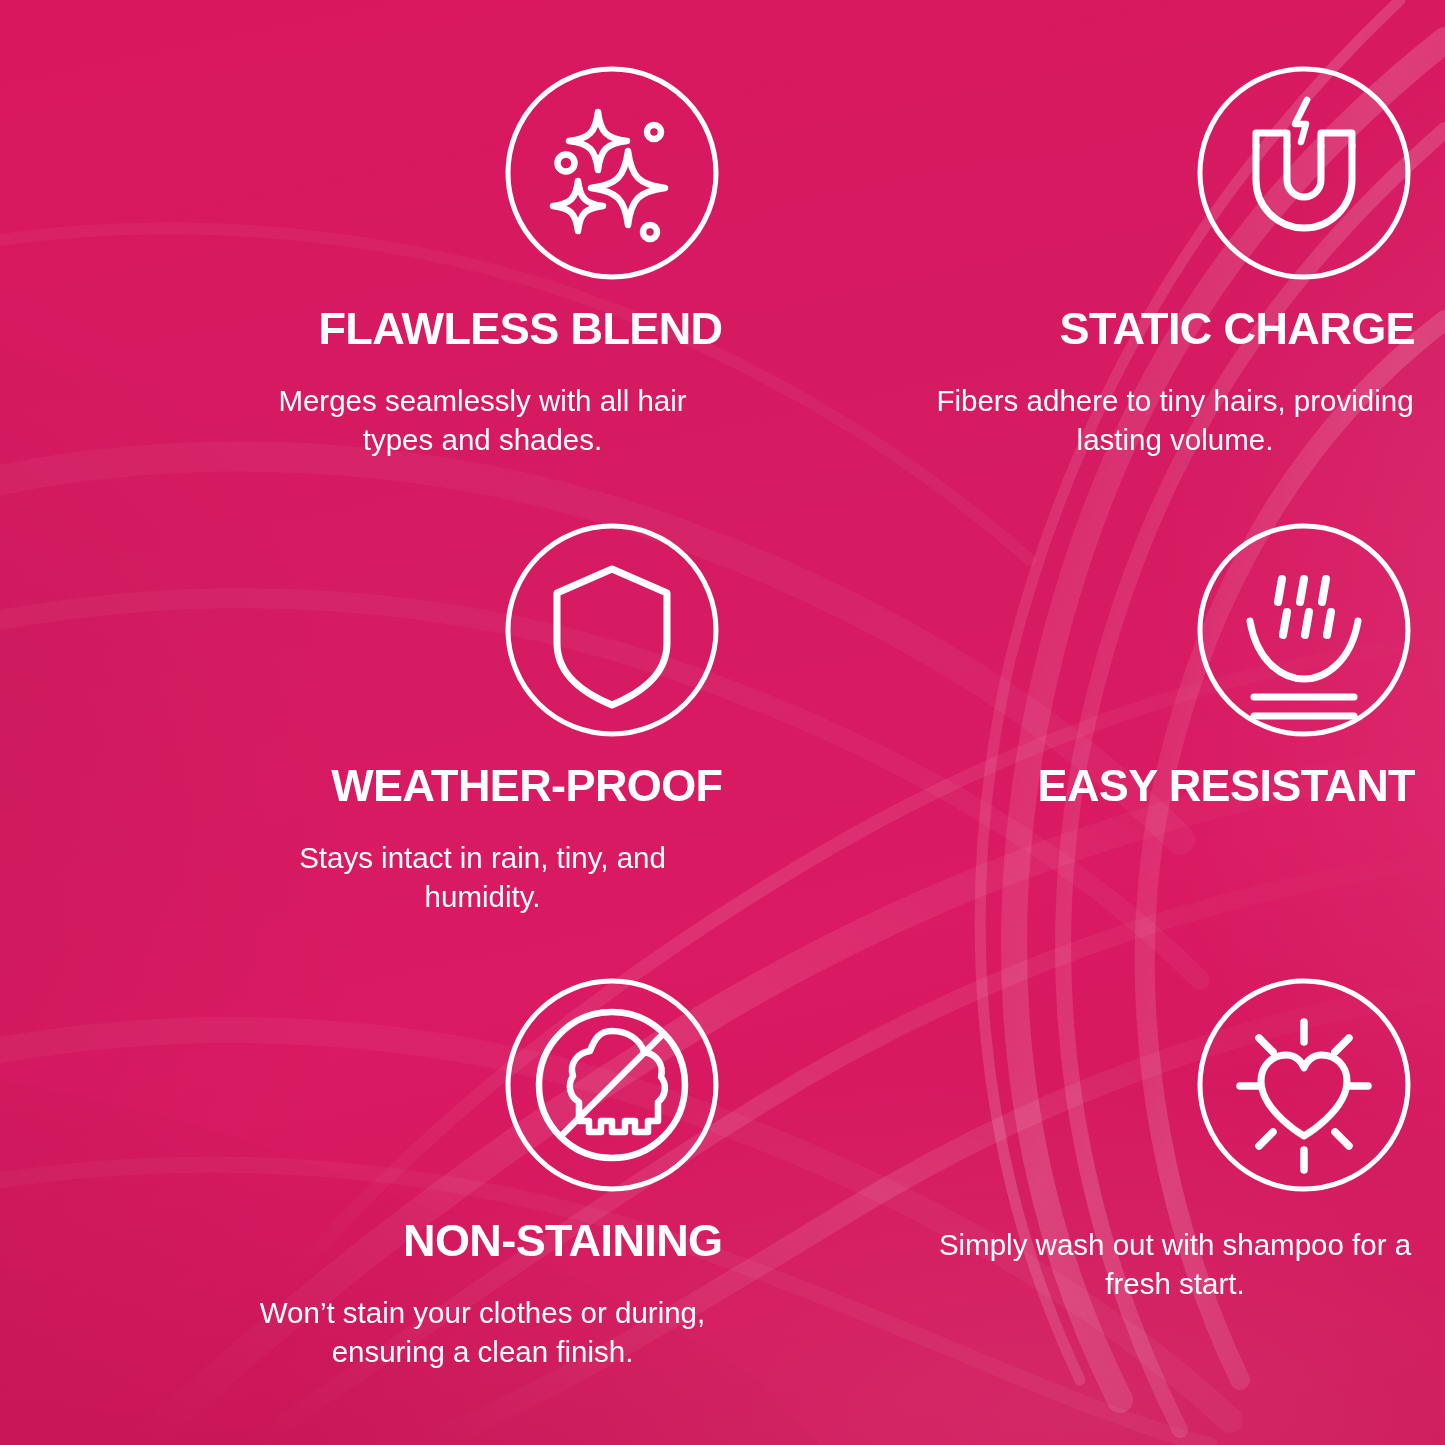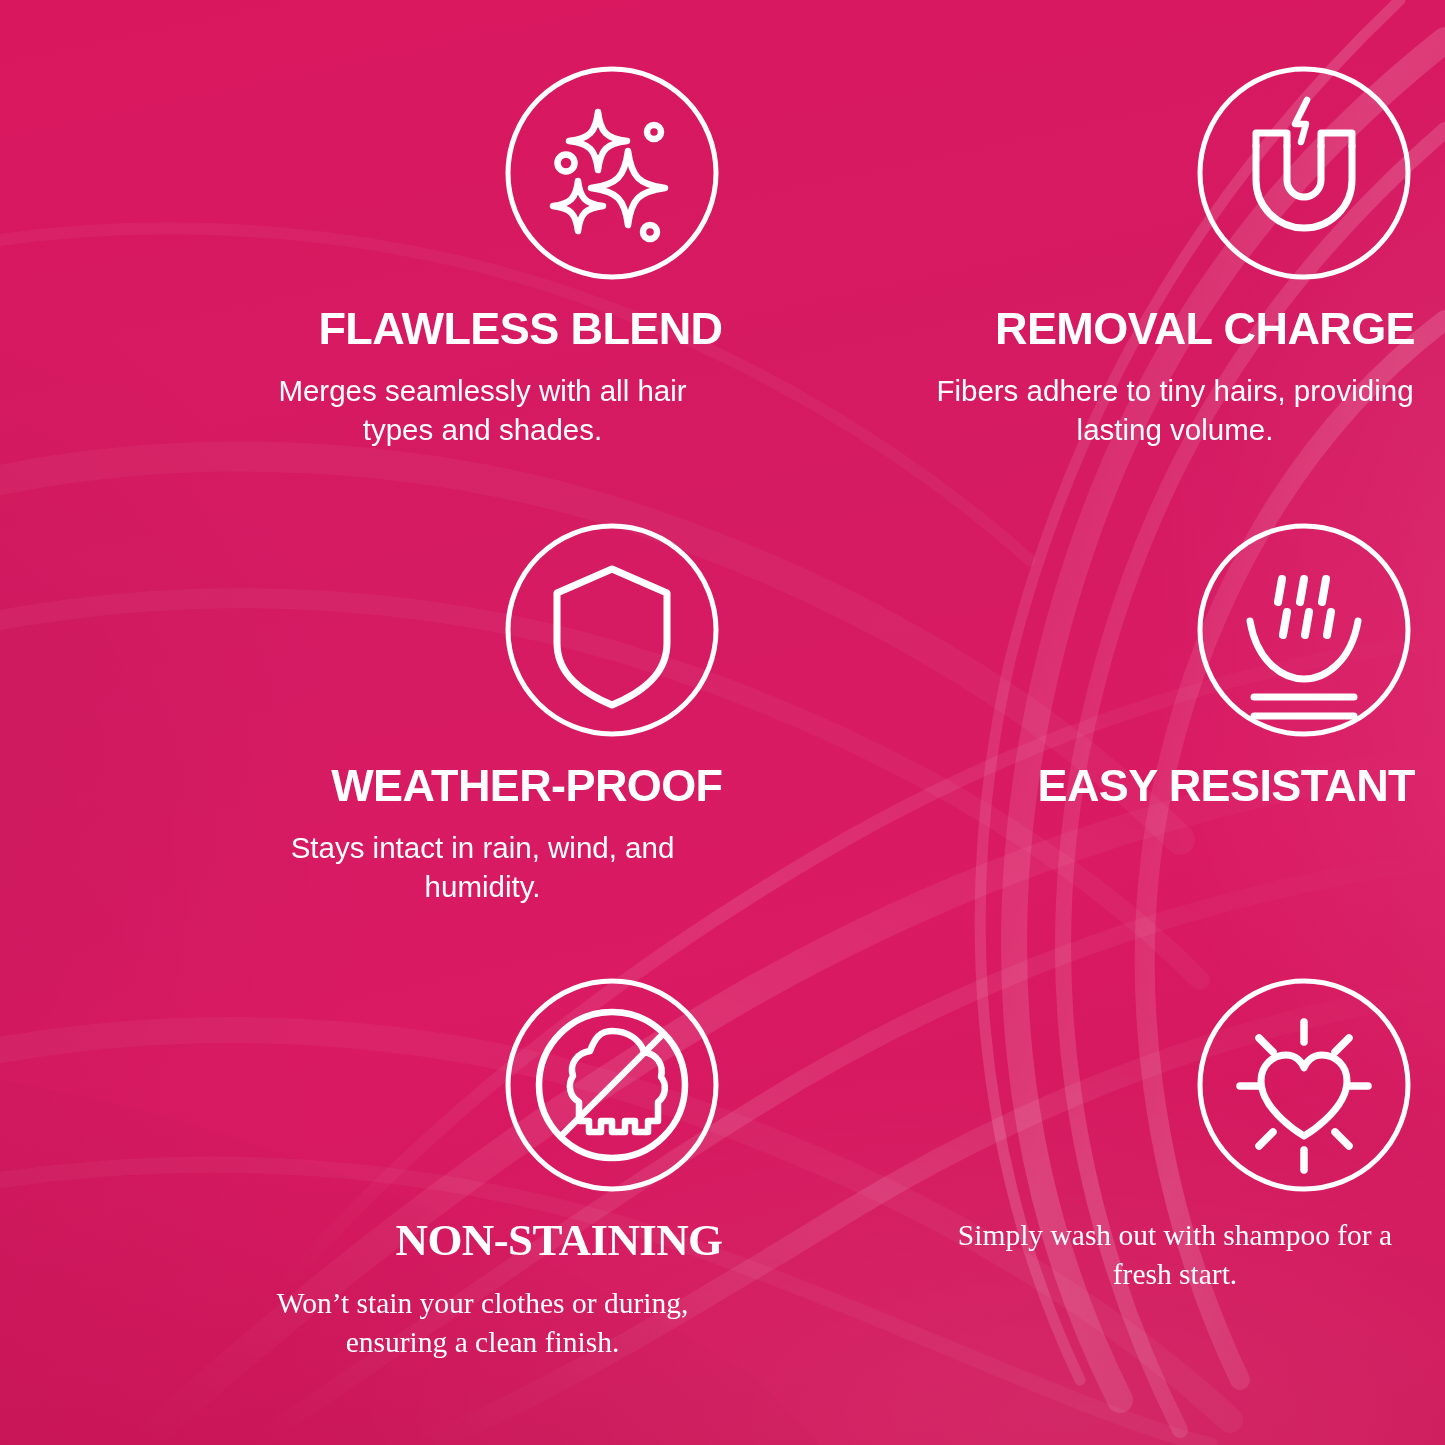--- a/index.html
+++ b/index.html
@@ -66,33 +66,33 @@
     color: #FFFFFF;
     font-size: 45px;
     font-weight: 700;
     letter-spacing: -0.6px;
     line-height: 1.02;
     text-align: center;
     white-space: nowrap;
   }
 
   .feature-desc {
-    margin-top: 20px;
+    margin-top: 30px;
     color: #FFFFFF;
     font-size: 29.5px;
     font-weight: 400;
     line-height: 1.32;
     text-align: center;
     max-width: 480px;
   }
 
   
   .cell-r1 { padding-top: 20px; }
   .cell-r2 { padding-top: 18px; }
-  .cell-r3 { padding-top: 14px; font-family: Liberation Serif, serif; }
+  .cell-r3 { padding-top: 14px; }
 </style>
 </head>
 <body>
 
 <div id="infographic">
 
   <div class="swirl-layer">
     <svg viewBox="0 0 1445 1445" preserveAspectRatio="none" aria-hidden="true">
       <defs>
         <linearGradient id="strandFade" x1="0" y1="0" x2="1" y2="1">
@@ -168,33 +168,33 @@
             <path d="M94 84 L94 118 A17 17 0 0 0 128 118 L128 84"></path>
 
             <path d="M63 84 L63 71 L94 71 L94 84"></path>
 
             <path d="M128 84 L128 71 L159 71 L159 84"></path>
 
             <path d="M114 38 L102 62 L113 62 L108 80" stroke-width="6.5"></path>
           </g>
         </svg>
       </div>
-      <div class="feature-title">REMOVAL CHARGE</div>
+      <div class="feature-title">STATIC CHARGE</div>
       <div class="feature-desc">Fibers adhere to tiny hairs, providing lasting volume.</div>
     </div>
 
     <div class="feature-cell cell-r2">
       <div class="icon-ring">
         <svg viewBox="0 0 222 222" aria-hidden="true">
           <circle cx="111" cy="111" r="104" fill="none" stroke="#fff" stroke-width="5"></circle>
           <path d="M111 50 L166 74 L166 124 C166 156 140 174 111 186 C82 174 56 156 56 124 L56 74 Z" fill="none" stroke="#fff" stroke-width="7" stroke-linejoin="round"></path>
         </svg>
       </div>
       <div class="feature-title">WEATHER-PROOF</div>
-      <div class="feature-desc">Stays intact in rain, wind, and humidity.</div>
+      <div class="feature-desc">Stays intact in rain, tiny, and humidity.</div>
     </div>
 
     <div class="feature-cell cell-r2">
       <div class="icon-ring">
         <svg viewBox="0 0 222 222" aria-hidden="true">
           <circle cx="111" cy="111" r="104" fill="none" stroke="#fff" stroke-width="5"></circle>
           <g stroke="#fff" stroke-width="8" stroke-linecap="round" fill="none">
 
             <line x1="89" y1="60" x2="85" y2="83"></line>
             <line x1="111" y1="60" x2="107" y2="83"></line>

